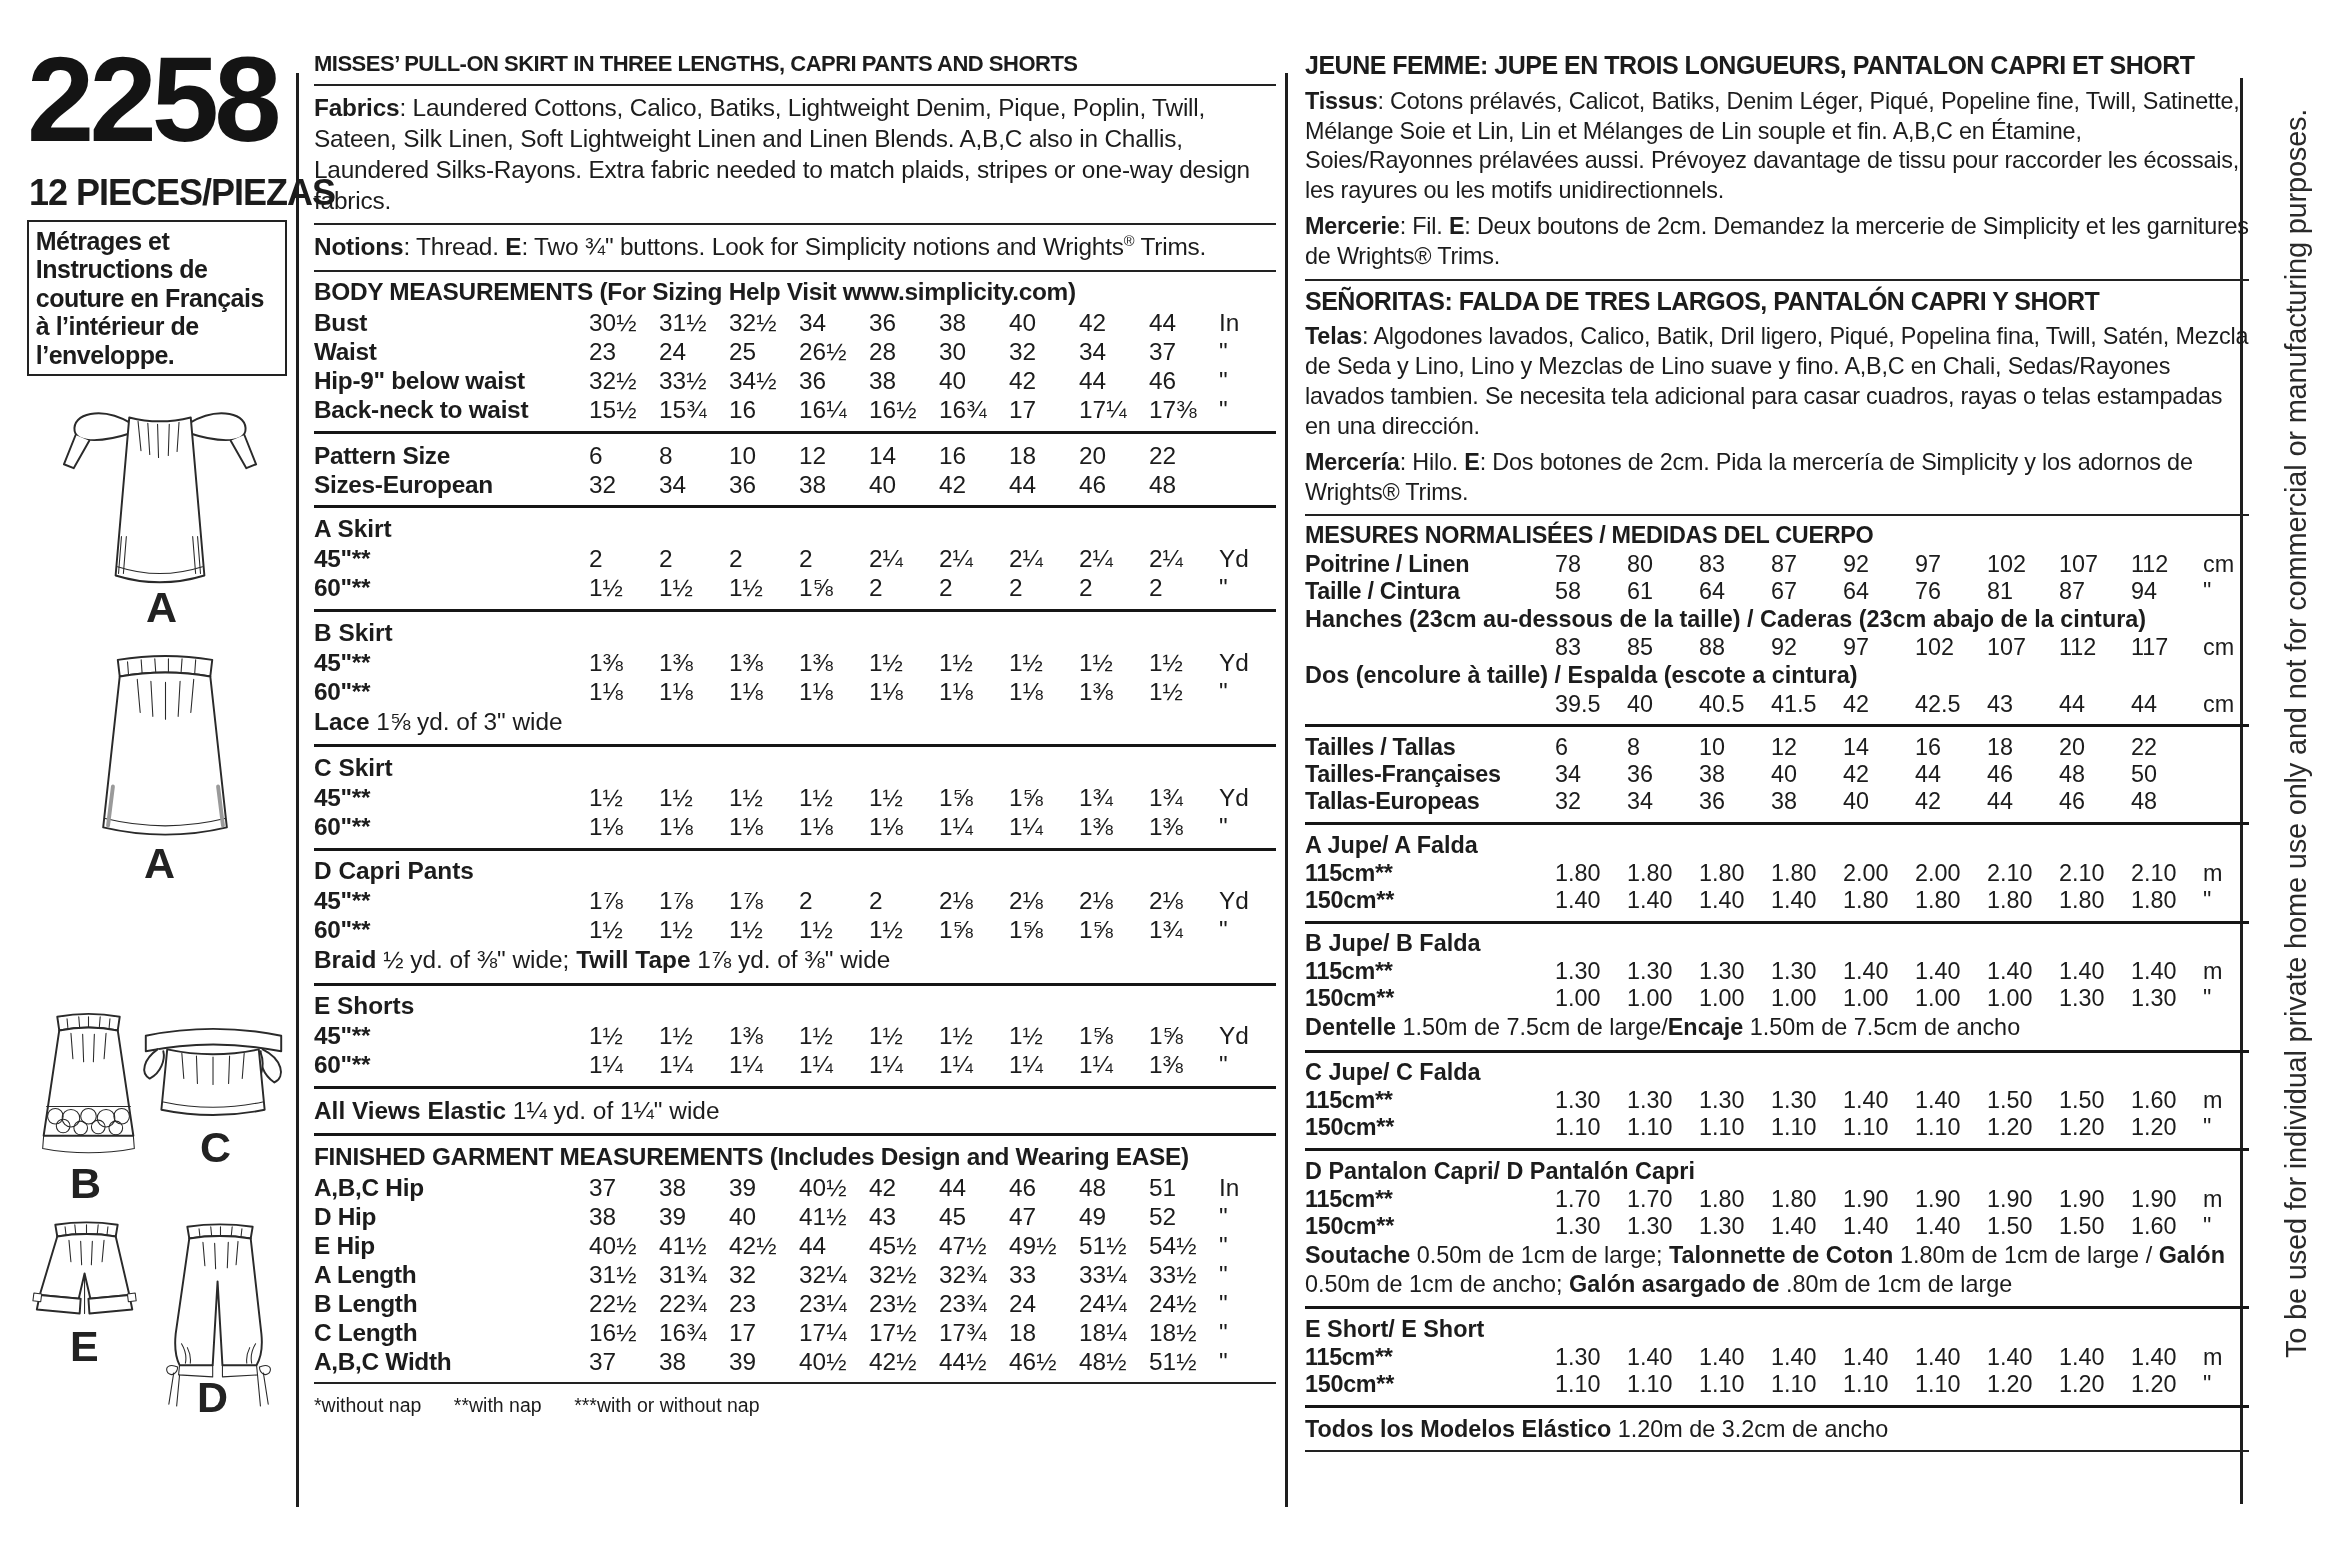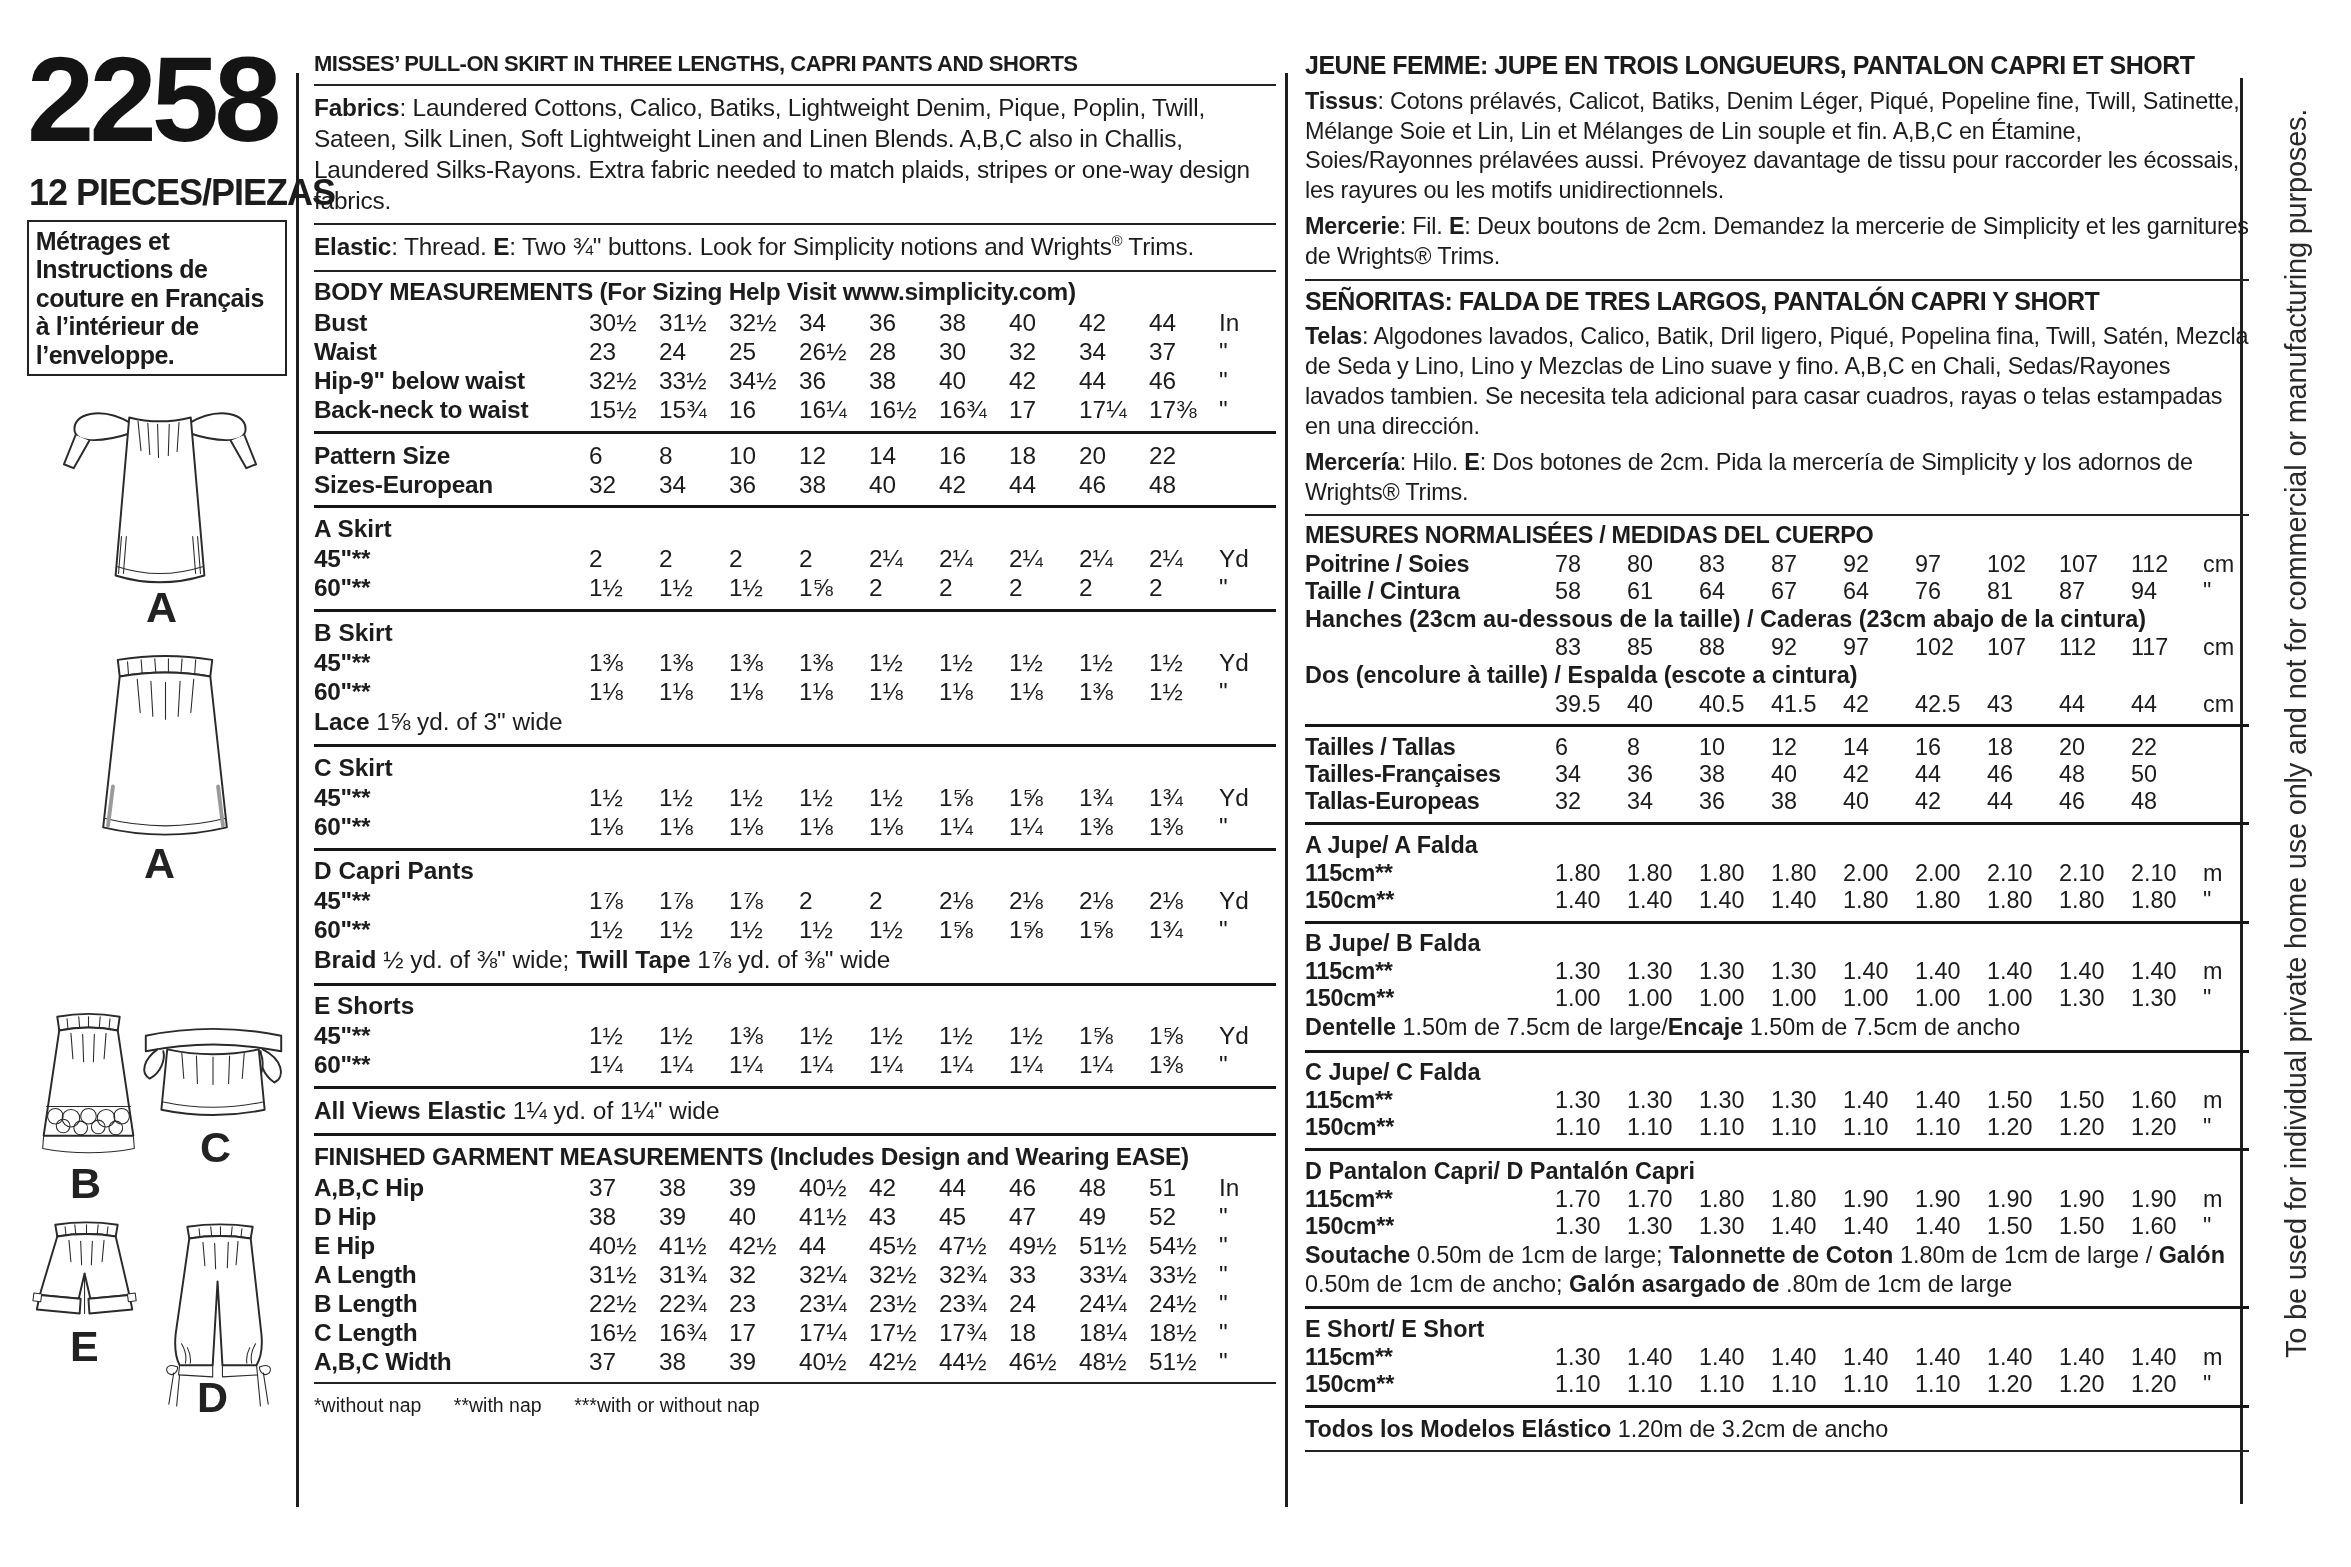--- a/index.html
+++ b/index.html
@@ -168,21 +168,21 @@
 
   <div class="vdiv vdiv1"></div>
   <div class="vdiv vdiv2"></div>
   <div class="vdiv vdiv3"></div>
 
   <div class="col col-en">
     <div class="colhead">MISSES’ PULL-ON SKIRT IN THREE LENGTHS, CAPRI PANTS AND SHORTS</div>
     <div class="rule"></div>
     <div class="para"><b>Fabrics</b>: Laundered Cottons, Calico, Batiks, Lightweight Denim, Pique, Poplin, Twill, Sateen, Silk Linen, Soft Lightweight Linen and Linen Blends. A,B,C also in Challis, Laundered Silks-Rayons. Extra fabric needed to match plaids, stripes or one-way design fabrics.</div>
     <div class="rule"></div>
-    <div class="para"><b>Elastic</b>: Thread. <b>E</b>: Two ¾" buttons. Look for Simplicity notions and Wrights<sup>®</sup> Trims.</div>
+    <div class="para"><b>Notions</b>: Thread. <b>E</b>: Two ¾" buttons. Look for Simplicity notions and Wrights<sup>®</sup> Trims.</div>
     <div class="rule"></div>
 
     <div class="tblhead">BODY MEASUREMENTS (For Sizing Help Visit www.simplicity.com)</div>
     <div class="tbl tbl-en">
         <div class="trow">
           <span class="tlabel">Bust</span>
           <span class="tval">30½</span>
           <span class="tval">31½</span>
           <span class="tval">32½</span>
           <span class="tval">34</span>
@@ -529,21 +529,21 @@
     <div class="rule"></div>
 
     <div class="colhead">SEÑORITAS: FALDA DE TRES LARGOS, PANTALÓN CAPRI Y SHORT</div>
     <div class="para"><b>Telas</b>: Algodones lavados, Calico, Batik, Dril ligero, Piqué, Popelina fina, Twill, Satén, Mezcla de Seda y Lino, Lino y Mezclas de Lino suave y fino. A,B,C en Chali, Sedas/Rayones lavados tambien. Se necesita tela adicional para casar cuadros, rayas o telas estampadas en una dirección.</div>
     <div class="para"><b>Mercería</b>: Hilo. <b>E</b>: Dos botones de 2cm. Pida la mercería de Simplicity y los adornos de Wrights® Trims.</div>
     <div class="rule"></div>
 
     <div class="tblhead">MESURES NORMALISÉES / MEDIDAS DEL CUERPO</div>
     <div class="tbl tbl-fr">
         <div class="trow">
-          <span class="tlabel">Poitrine / Soies</span>
+          <span class="tlabel">Poitrine / Linen</span>
           <span class="tval">78</span>
           <span class="tval">80</span>
           <span class="tval">83</span>
           <span class="tval">87</span>
           <span class="tval">92</span>
           <span class="tval">97</span>
           <span class="tval">102</span>
           <span class="tval">107</span>
           <span class="tval">112</span>
           <span class="tunit">cm</span>

